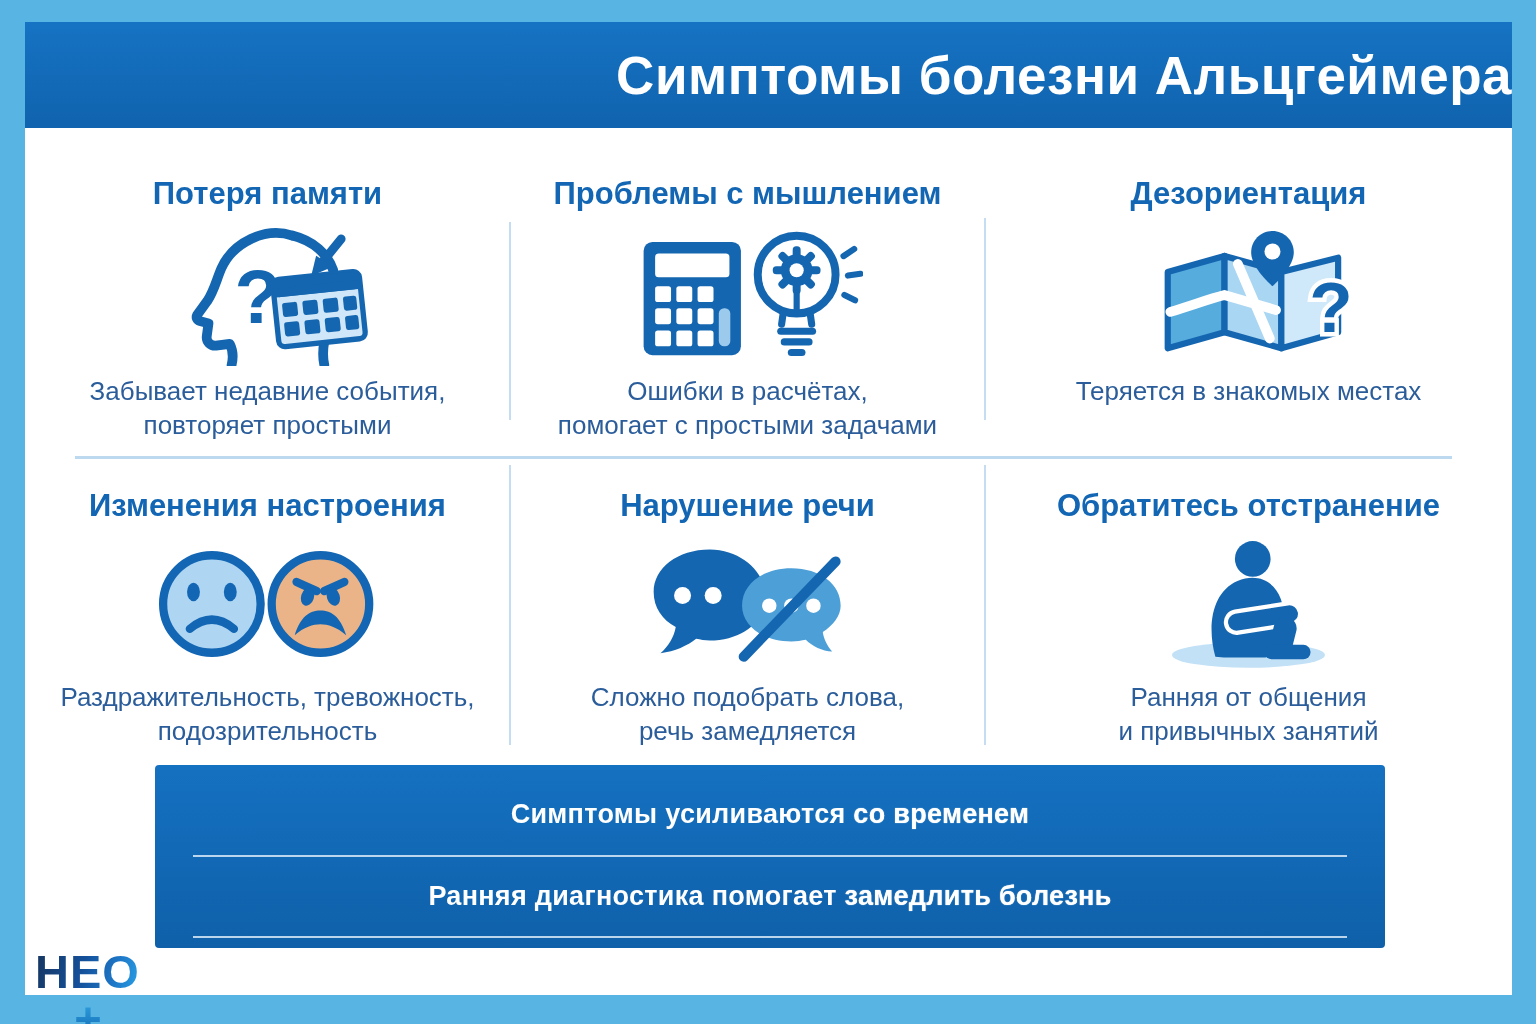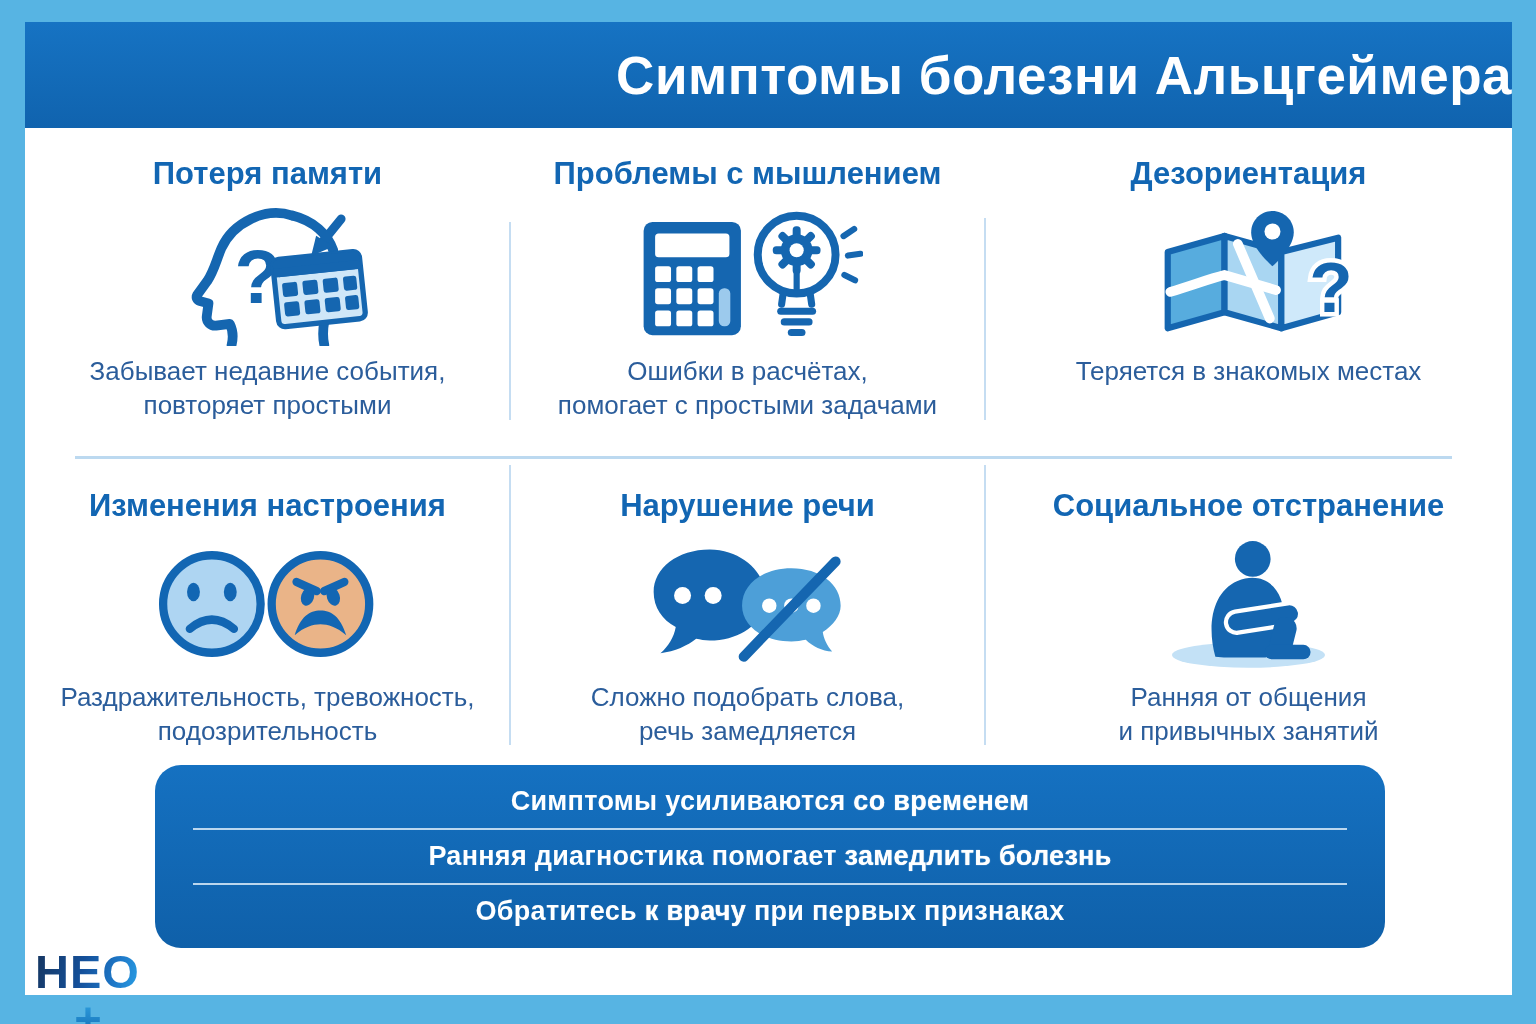--- a/index.html
+++ b/index.html
@@ -14,21 +14,21 @@
   }
   .band{
     position:absolute;left:0;top:0;width:100%;height:106px;
     background:linear-gradient(180deg,#1673c3 0%,#1063ae 100%);
     display:flex;align-items:center;justify-content:flex-end;
   }
   .band h1{
     margin:0;color:#ffffff;font-size:53px;font-weight:bold;letter-spacing:.5px;
   }
   .row{position:absolute;left:0;width:100%;display:grid;grid-template-columns:485px 475px 527px;}
-  .row1{top:90px;height:330px;}
+  .row1{top:110px;height:330px;}
   .row2{top:436px;height:307px;}
   .cell{text-align:center;}
   .row1 .cell{padding-top:44px;}
   .row2 .cell{padding-top:30px;}
   .cell h2{
     margin:0 0 12px 0;color:#1266b3;font-size:31px;font-weight:bold;
   }
   .icon-box{height:142px;display:flex;align-items:center;justify-content:center;}
   .row2 .icon-box{height:136px;}
   .caption{
@@ -36,21 +36,21 @@
   }
   .vdiv{position:absolute;width:2px;background:#c5ddf2;}
   .hdiv{position:absolute;left:50px;top:434px;width:1377px;height:3px;background:#bcd9f0;}
   .v1a{left:484px;top:200px;height:198px;}
   .v1b{left:959px;top:196px;height:202px;}
   .v2a{left:484px;top:443px;height:280px;}
   .v2b{left:959px;top:443px;height:280px;}
   .footer-box{
     position:absolute;left:130px;top:743px;width:1230px;height:183px;
     background:linear-gradient(180deg,#1571c1 0%,#0f60a9 100%);
-    border-radius:26px;
+    border-radius:4px;
     display:flex;flex-direction:column;justify-content:space-between;
     padding:10px 0;box-sizing:border-box;
   }
   .footer-line{
     flex:1;display:flex;align-items:center;justify-content:center;
     color:#ffffff;font-size:27px;font-weight:bold;letter-spacing:.3px;
   }
   .footer-line .seg-bold{font-weight:bold;text-shadow:0 0 1px #ffffff;}
   .footer-line .seg{white-space:pre;}
   .footer-sep{height:2px;margin:0 38px;background:#d9eaf8;opacity:.85;}
@@ -231,21 +231,21 @@
           <line x1="120" y1="142" x2="228" y2="30" stroke="#1566b0" stroke-width="12" stroke-linecap="round"></line>
         </svg>
       </div>
       <p class="caption">
         <span>Сложно подобрать слова,</span><br>
         <span>речь замедляется</span>
       </p>
     </div>
 
     <div class="cell">
-      <h2>Социальное отстранение</h2>
+      <h2>Обратитесь отстранение</h2>
       <div class="icon-box">
         <svg width="225" height="136" viewBox="0 0 250 160">
           <ellipse cx="125" cy="140" rx="90" ry="15" fill="#c3e1f6"></ellipse>
           <circle cx="130" cy="27" r="21" fill="#1566b0"></circle>
           <path d="M86 142 C76 106 82 66 112 53 C136 43 156 54 163 74 C168 88 168 100 164 112 L156 134 C153 140 148 143 142 143 L96 143 Z" fill="#1566b0"></path>
           <rect x="98" y="84" width="88" height="25" rx="12.5" fill="#1566b0" stroke="#ffffff" stroke-width="5" transform="rotate(-9 142 96)"></rect>
           <rect x="152" y="95" width="27" height="48" rx="13" fill="#1566b0" transform="rotate(14 165 119)"></rect>
           <rect x="144" y="128" width="54" height="17" rx="8.5" fill="#1566b0"></rect>
         </svg>
       </div>
@@ -262,25 +262,20 @@
         <span class="seg seg-bold">со временем</span>
         <span class="seg"></span>
     </div>
     <div class="footer-sep"></div>
     <div class="footer-line">
       <span class="seg">Ранняя диагностика помогает </span>
         <span class="seg seg-bold">замедлить болезнь</span>
         <span class="seg"></span>
     </div>
     <div class="footer-sep"></div>
-    <div class="footer-line">
-      <span class="seg">Обратитесь </span>
-        <span class="seg seg-bold">к врачу</span>
-        <span class="seg"> при первых признаках</span>
-    </div>
   </div>
 
   <div class="logo">
     <span class="logo-text">НЕО</span>
       <span class="logo-plus">+</span>
   </div>
 
 </div>
 
 </body></html>

